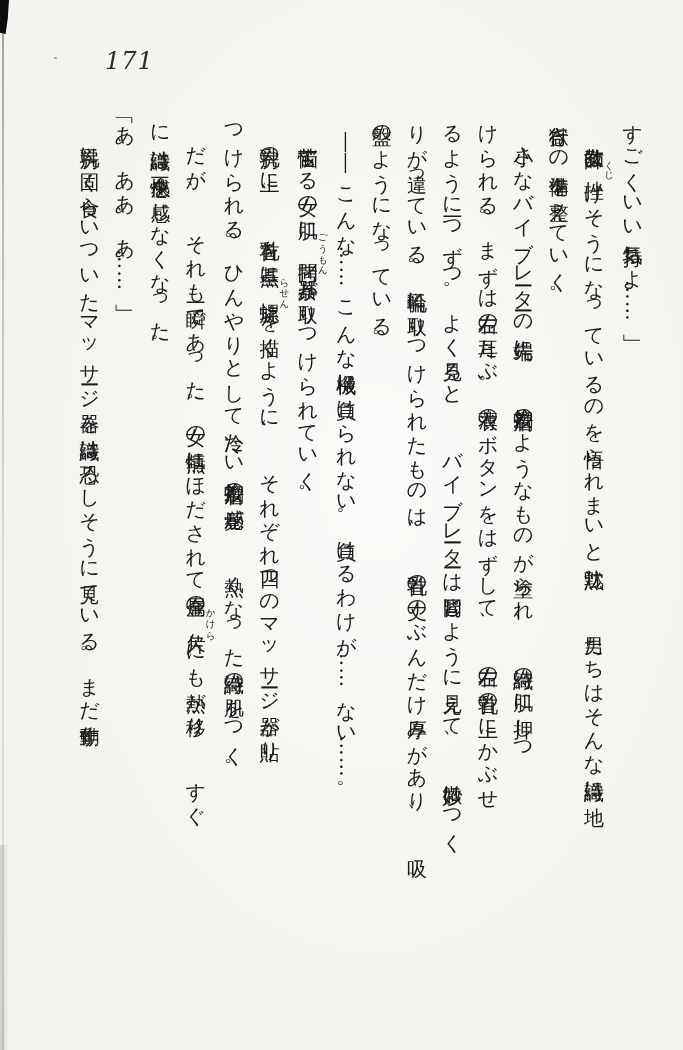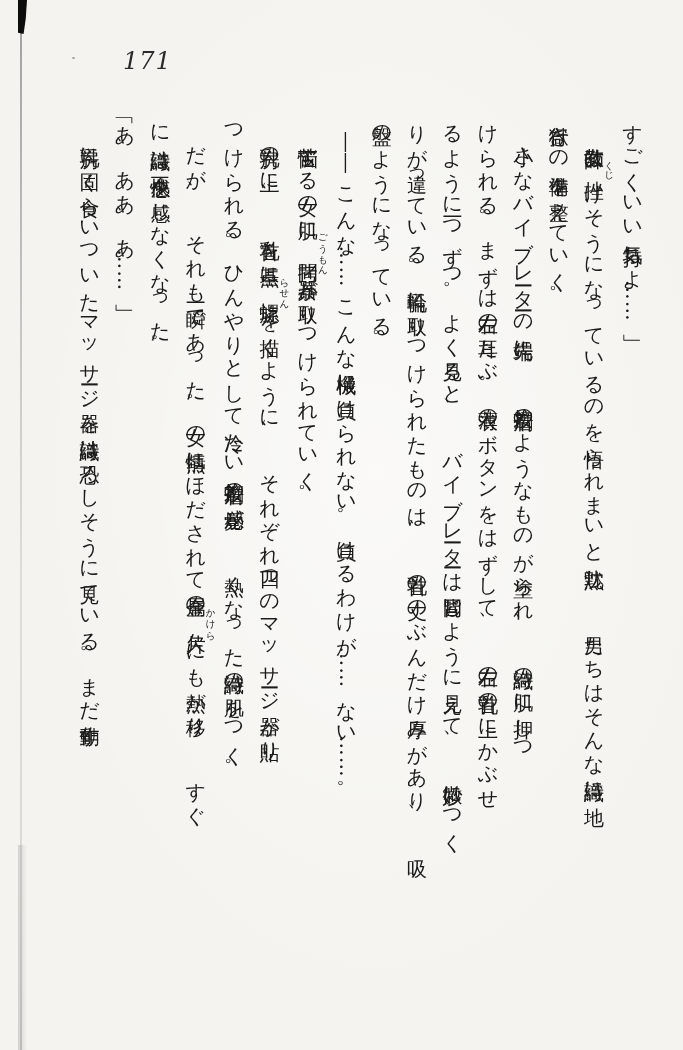--- a/index.html
+++ b/index.html
@@ -10,21 +10,21 @@
     --corner:#0d0d0d;
   }
   html,body{margin:0;padding:0;}
   body{
     width:683px;height:1050px;
     background:var(--bg);
     background-image:radial-gradient(ellipse at 55% 45%, rgba(255,255,255,.55) 0%, rgba(255,255,255,0) 65%);
     position:relative;overflow:hidden;
     font-family:"DejaVu Serif", serif;
   }
-  .page{position:absolute;inset:0;margin-left:18px;}
+  .page{position:absolute;inset:0;}
   
   .edge-line{
     position:absolute;left:2px;top:0;width:2px;height:100%;
     background:linear-gradient(to bottom,
       rgba(90,90,90,.55) 0%, rgba(120,120,120,.38) 30%,
       rgba(140,140,140,.22) 55%, rgba(150,150,150,.28) 85%,
       rgba(130,130,130,.35) 100%);
   }
   .edge-shade{
     position:absolute;left:0;top:845px;width:9px;height:205px;

